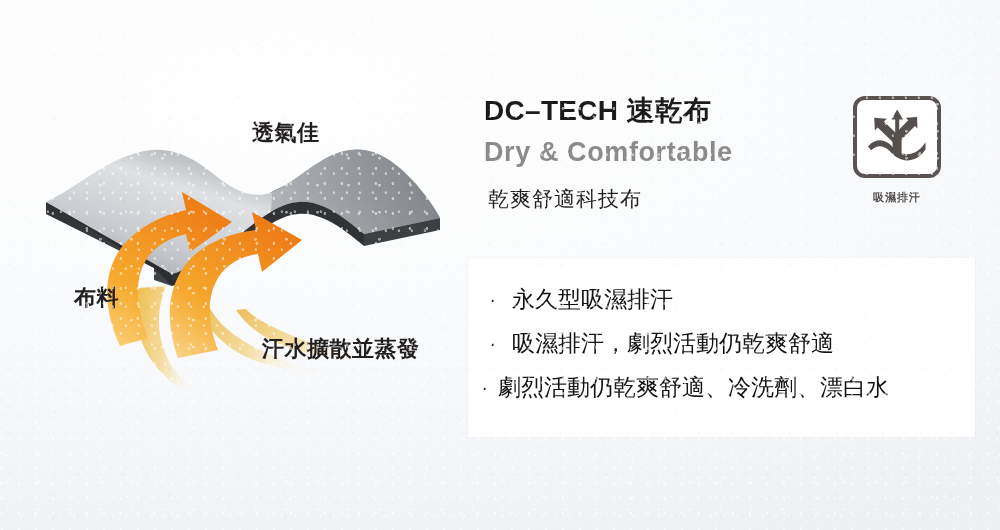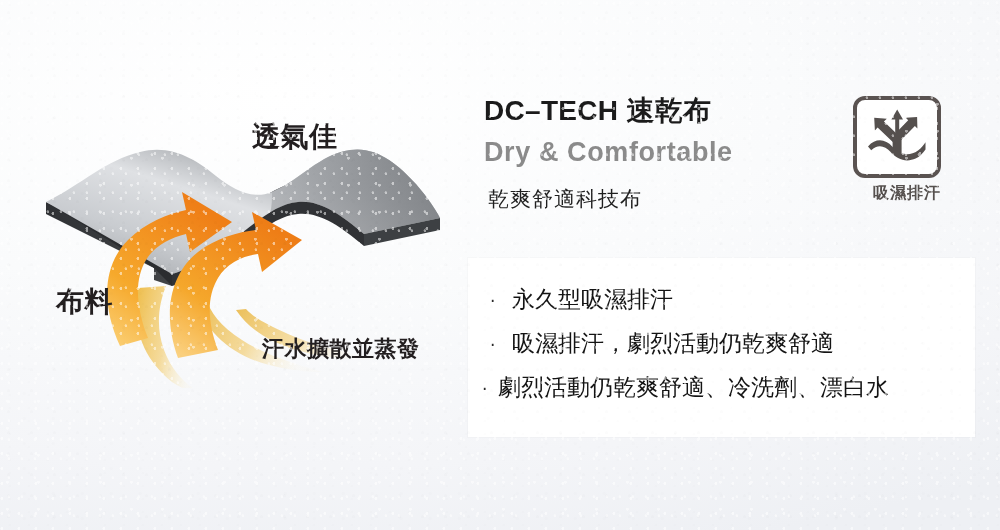--- a/index.html
+++ b/index.html
@@ -30,22 +30,22 @@
   
   #illo{position:absolute;left:20px;top:88px;width:440px;height:300px;}
   #illo svg{display:block;}
 
   .ill-label{
     position:absolute;
     font-family:"DejaVu Sans","Liberation Sans",sans-serif;
     color:#231f20;font-weight:700;letter-spacing:.5px;
     white-space:nowrap;
   }
-  #lbl-breath{left:252px;top:118px;font-size:28px;}
-  #lbl-fabric{left:56px;top:283px;font-size:28px;}
+  #lbl-breath{left:252px;top:118px;font-size:22px;}
+  #lbl-fabric{left:74px;top:283px;font-size:22px;}
   #lbl-sweat{left:262px;top:334px;font-size:22px;}
 
   
   #right{position:absolute;left:468px;top:84px;width:510px;height:370px;}
 
   #title{
     position:absolute;left:16px;top:8px;
     font-size:28px;font-weight:700;color:#1b1b1b;
     letter-spacing:.3px;white-space:nowrap;
     font-family:"Liberation Sans","DejaVu Sans",sans-serif;
@@ -65,22 +65,22 @@
   }
 
   
   #badge{position:absolute;left:385px;top:12px;width:100px;height:116px;}
   #badge-box{
     width:88px;height:82px;border:4px solid #5a5351;border-radius:12px;
     background:#ffffff;box-sizing:border-box;position:relative;
     display:flex;align-items:center;justify-content:center;
   }
   #badge-label{
-    margin-top:5px;width:88px;text-align:right;
-    font-size:16px;font-weight:700;color:#55504e;letter-spacing:1px;
+    margin-top:12px;width:88px;text-align:center;
+    font-size:11px;font-weight:700;color:#55504e;letter-spacing:1px;
     font-family:"DejaVu Sans","Liberation Sans",sans-serif;
   }
 
   
   #card{
     position:absolute;left:0px;top:174px;width:507px;height:179px;
     background:#ffffff;
     box-shadow:0 0 0 1px rgba(0,0,0,.015);
   }
   #bullets{

